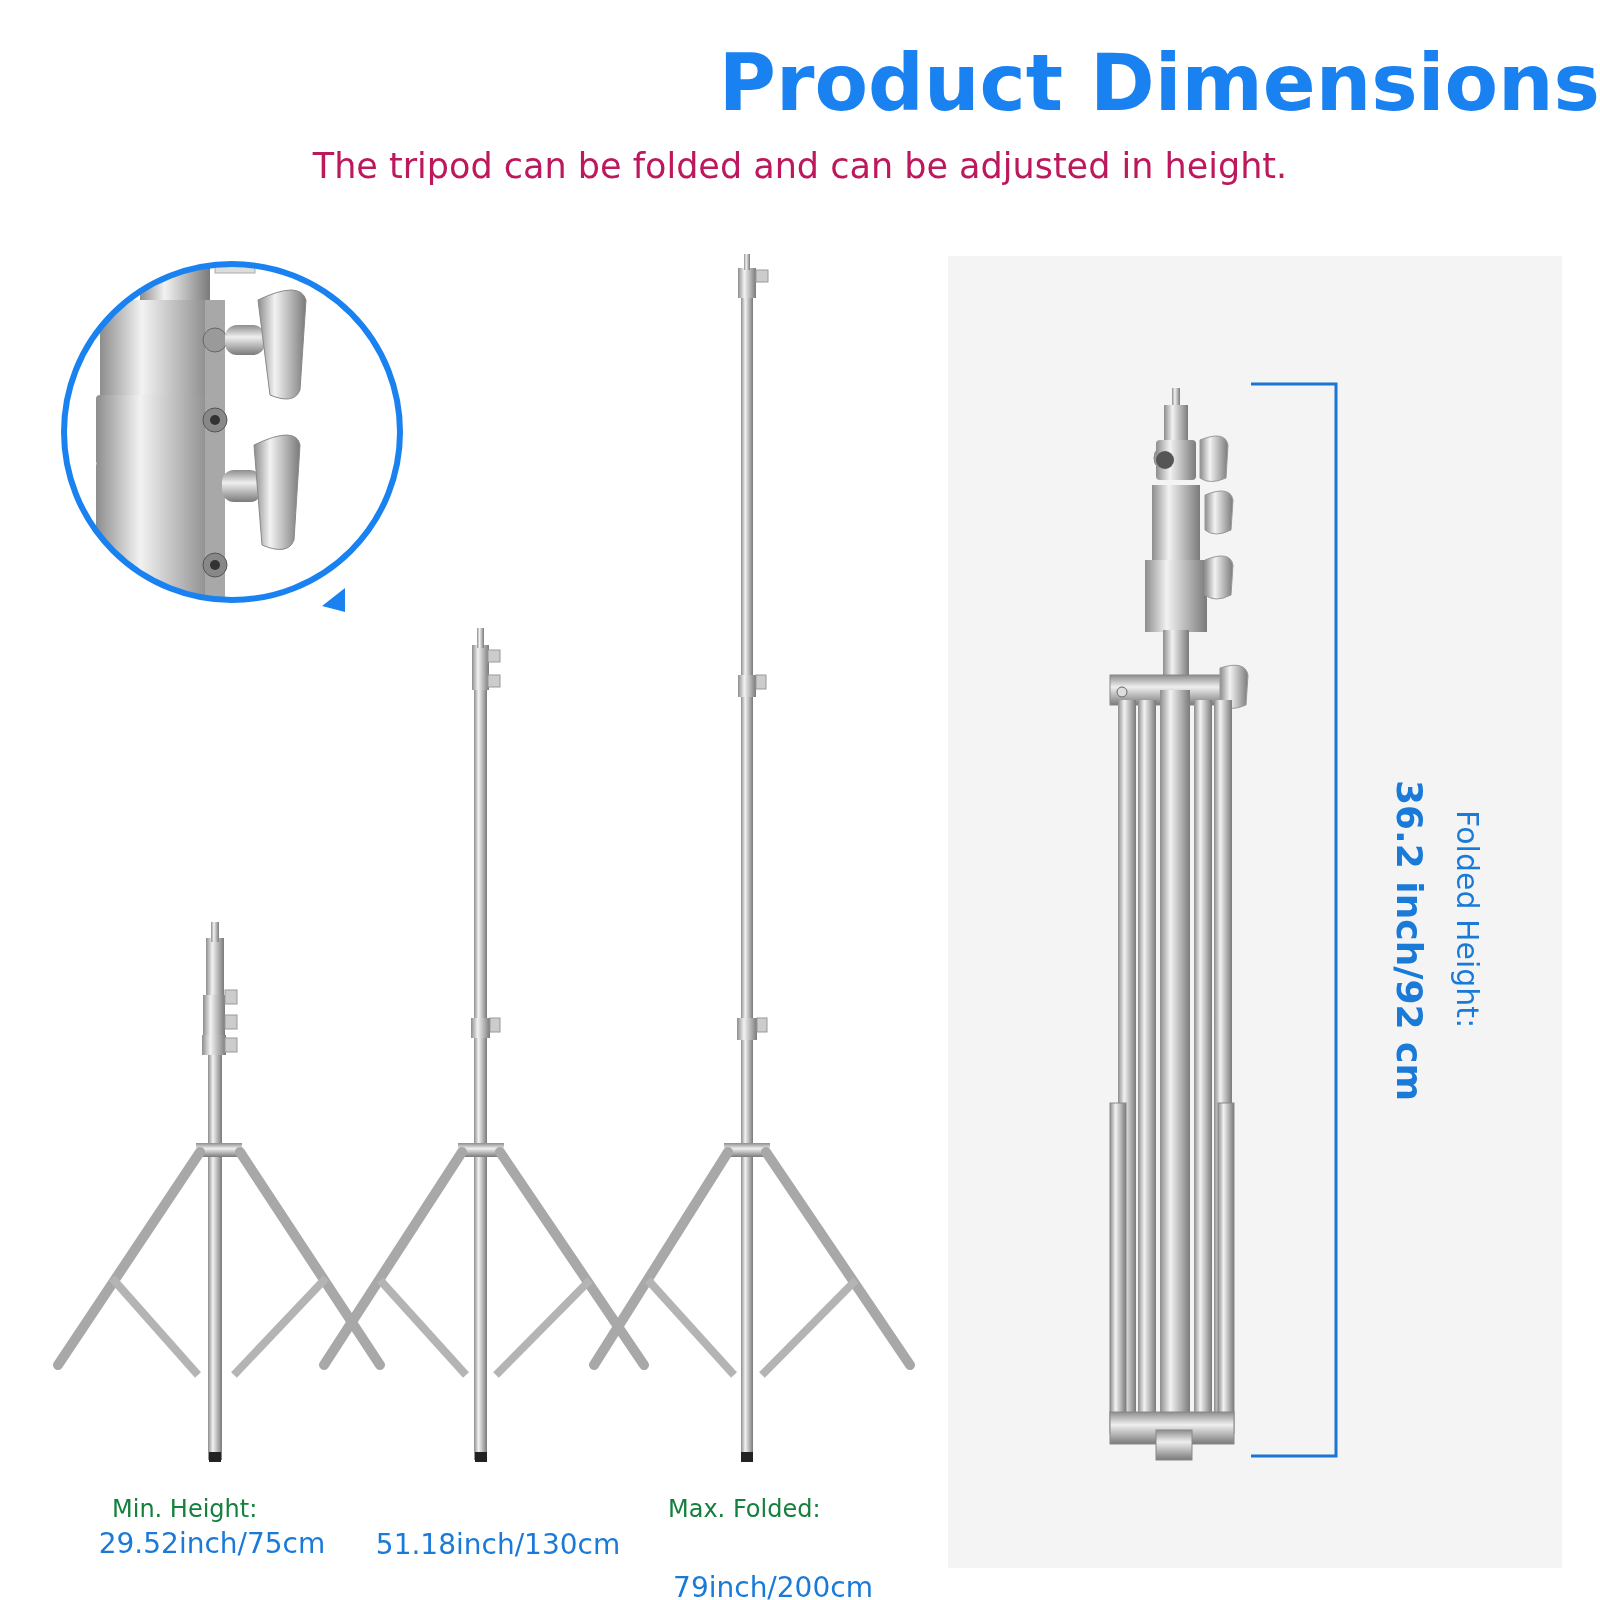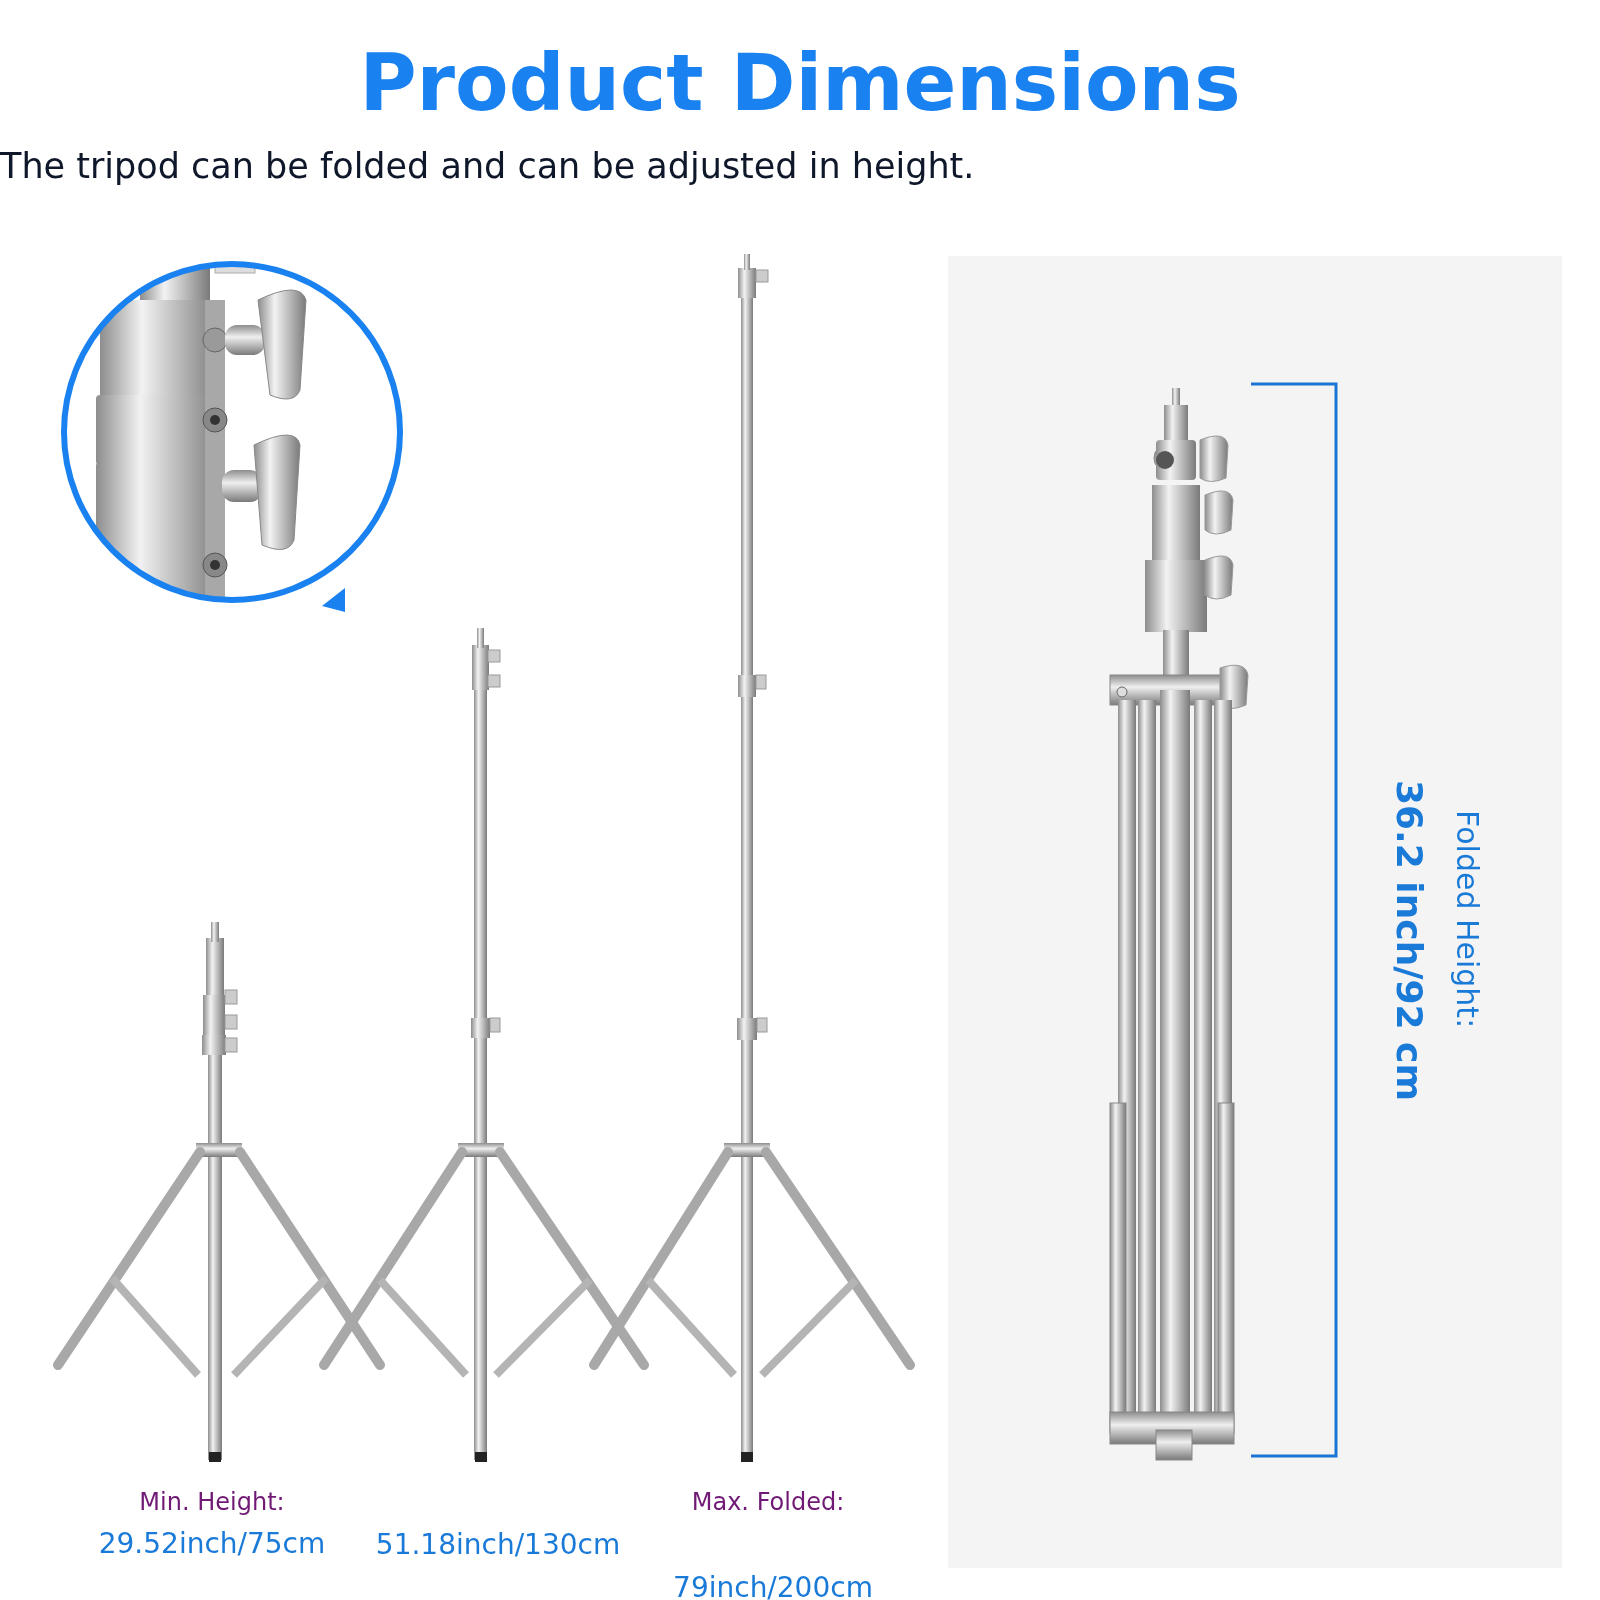--- a/index.html
+++ b/index.html
@@ -1,20 +1,20 @@
 <!DOCTYPE html>
 <html><head>
 <meta charset="utf-8">
 <style>
   html,body{margin:0;padding:0;background:#fff;}
   body{width:1600px;height:1600px;position:relative;overflow:hidden;font-family:"DejaVu Sans","Liberation Sans",sans-serif;}
-  .title{position:absolute;left:0;right:0;top:38px;text-align:center;font-size:78px;font-weight:bold;color:#1a82f0;letter-spacing:0px;}
-  .subtitle{position:absolute;left:0;right:0;top:146px;font-size:35px;color:#0f172a;}
+  .title{position:absolute;left:0;right:0;top:38px;text-align:right;font-size:78px;font-weight:bold;color:#1a82f0;letter-spacing:0px;}
+  .subtitle{position:absolute;left:0;right:0;top:146px;text-align:center;font-size:35px;color:#be185d;}
   .panel{position:absolute;left:948px;top:256px;width:614px;height:1312px;background:#f4f4f4;}
-  .label-small{position:absolute;font-size:24px;color:#701a75;text-align:center;}
+  .label-small{position:absolute;font-size:24px;color:#15803d;text-align:left;margin-top:7px;}
   .label-big{position:absolute;font-size:28px;font-weight:normal;color:#1a7ad8;text-align:center;white-space:nowrap;}
   .vert{position:absolute;transform-origin:0 0;transform:rotate(90deg);white-space:nowrap;color:#1a7ad8;}
   svg{position:absolute;left:0;top:0;}
 </style>
 </head>
 <body>
 
 <div class="title">Product Dimensions</div>
 <div class="subtitle">The tripod can be folded and  can be adjusted in height.</div>
 

